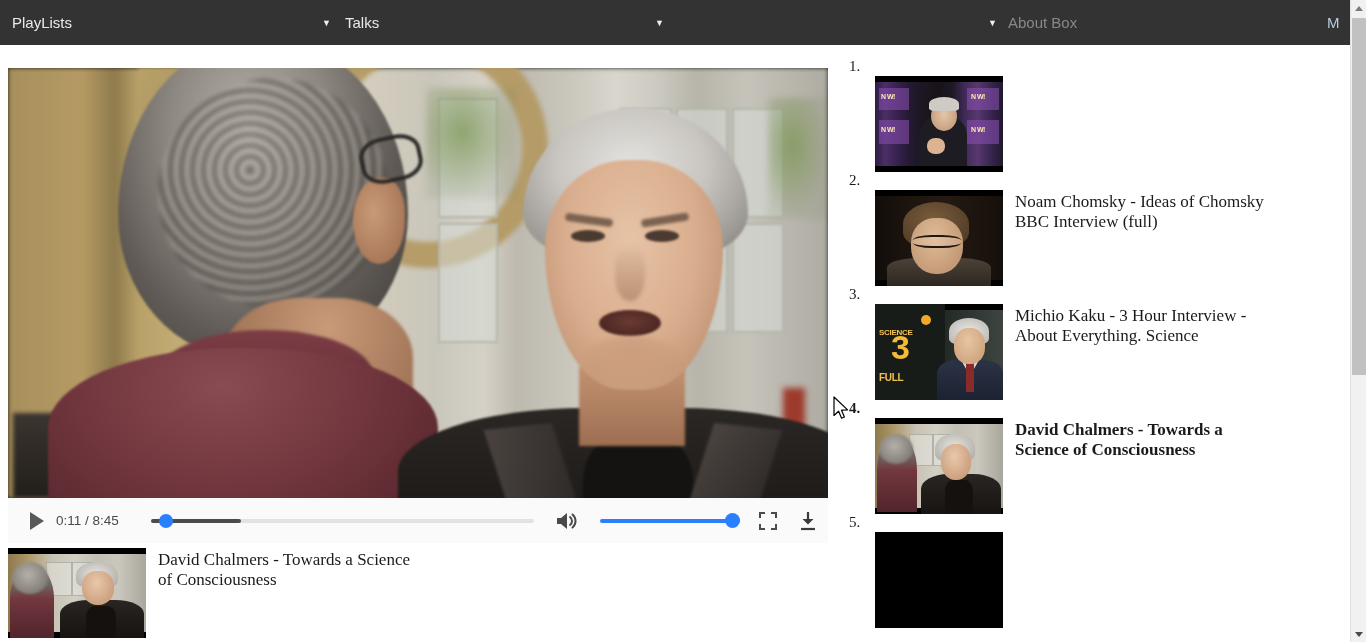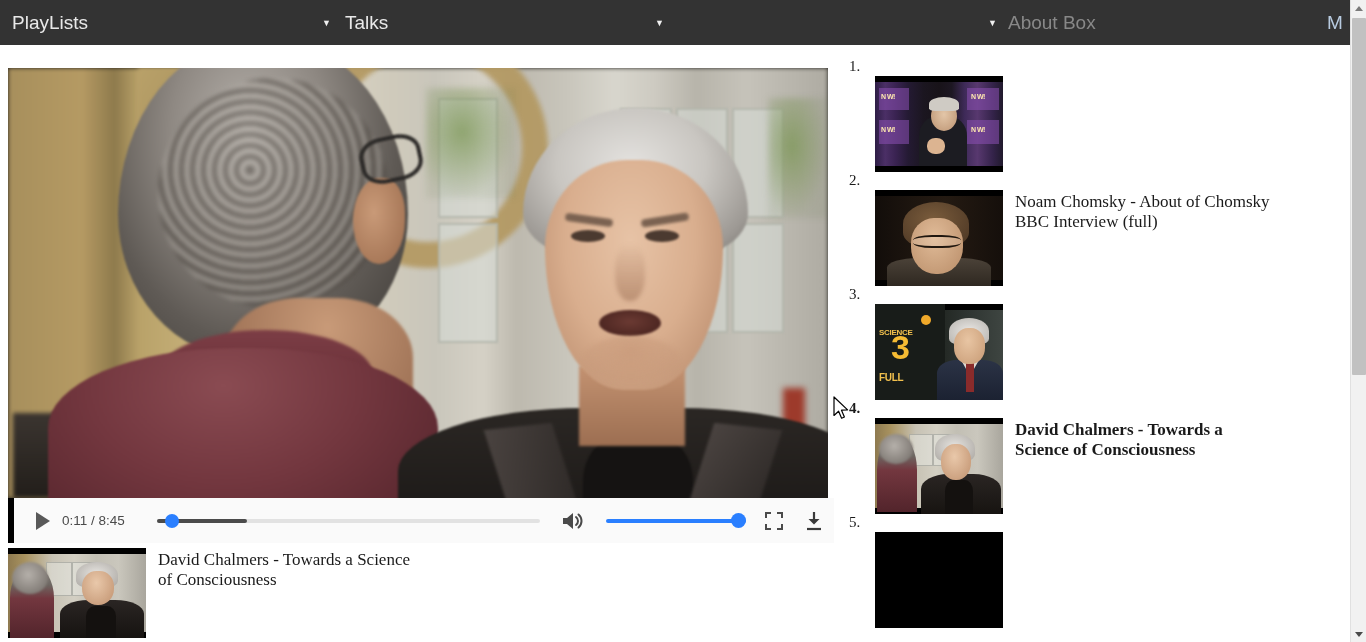--- a/index.html
+++ b/index.html
@@ -14,21 +14,21 @@
   
   #topbar {
     position: absolute; top: 0; left: 0;
     width: 1350px; height: 45px;
     background: #333333;
     color: #e8e8e8;
   }
   #topbar .tb-item {
     position: absolute; top: 0; height: 45px;
     display: flex; align-items: center;
-    font-size: 19px; line-height: 1;
+    font-size: 15px; line-height: 1;
     white-space: nowrap;
   }
   #tb-playlists { left: 12px; color: #e9e9e9; }
   #tb-talks     { left: 345px; color: #e9e9e9; }
   #tb-m         { left: 1327px; color: #b8cbe0; font-size: 15px; }
   #tb-search    { left: 1008px; color: #888888; font-size: 14.5px; }
 
   .caret {
     position: absolute; top: 0; height: 45px;
     display: flex; align-items: center;
@@ -255,21 +255,21 @@
   .p2-lapel-r { left: 175px; transform: skewX(-12deg) rotate(6deg); }
   .p2-tshirt {
     position: absolute; left: 70px; top: 330px;
     width: 110px; height: 145px;
     background: #151312; border-radius: 30% 30% 0 0;
     filter: blur(1.2px);
   }
 
   
   #controls {
-    position: absolute; left: 6px; top: 430px;
+    position: absolute; left: 0; top: 430px;
     width: 820px; height: 45px;
     background: #fafafa;
     display: flex; align-items: center;
   }
   #play-btn {
     width: 34px; margin-left: 12px;
     display: flex; align-items: center; justify-content: center;
     cursor: pointer;
   }
   #play-btn .tri {
@@ -726,40 +726,41 @@
     <div class="pl-item">
       <div class="pl-num">2.</div>
       <div class="pl-row">
         <div class="pl-thumb">
           <div class="bbc-bg"></div>
           <div class="bbc-suit"></div>
           <div class="bbc-hair"></div>
           <div class="bbc-face"></div>
           <div class="bbc-glass"></div>
         </div>
-        <div class="pl-title">Noam Chomsky - About of Chomsky BBC Interview (full)</div>
+        <div class="pl-title">Noam Chomsky - Ideas of Chomsky BBC Interview (full)</div>
       </div>
     </div>
 
     <div class="pl-item">
       <div class="pl-num">3.</div>
       <div class="pl-row">
         <div class="pl-thumb">
           <div class="kk-bg"></div>
           <div class="kk-board"></div>
           <div class="kk-suit"></div>
           <div class="kk-shirt"></div>
           <div class="kk-tie"></div>
           <div class="kk-hair"></div>
           <div class="kk-face"></div>
           <div class="kk-sci">SCIENCE</div>
           <div class="kk-dot"></div>
           <div class="kk-3">3</div>
           <div class="kk-hours">FULL</div>
         </div>
+        <div class="pl-title">Michio Kaku - 3 Hour Interview - About Everything. Science</div>
       </div>
     </div>
 
     <div class="pl-item">
       <div class="pl-num current">4.</div>
       <div class="pl-row">
         <div class="pl-thumb">
           <div class="dc-bg"></div>
           <div class="dc-win" style="left:34px;top:16px;width:24px;height:32px;"></div>
           <div class="dc-win" style="left:58px;top:16px;width:22px;height:32px;"></div>

